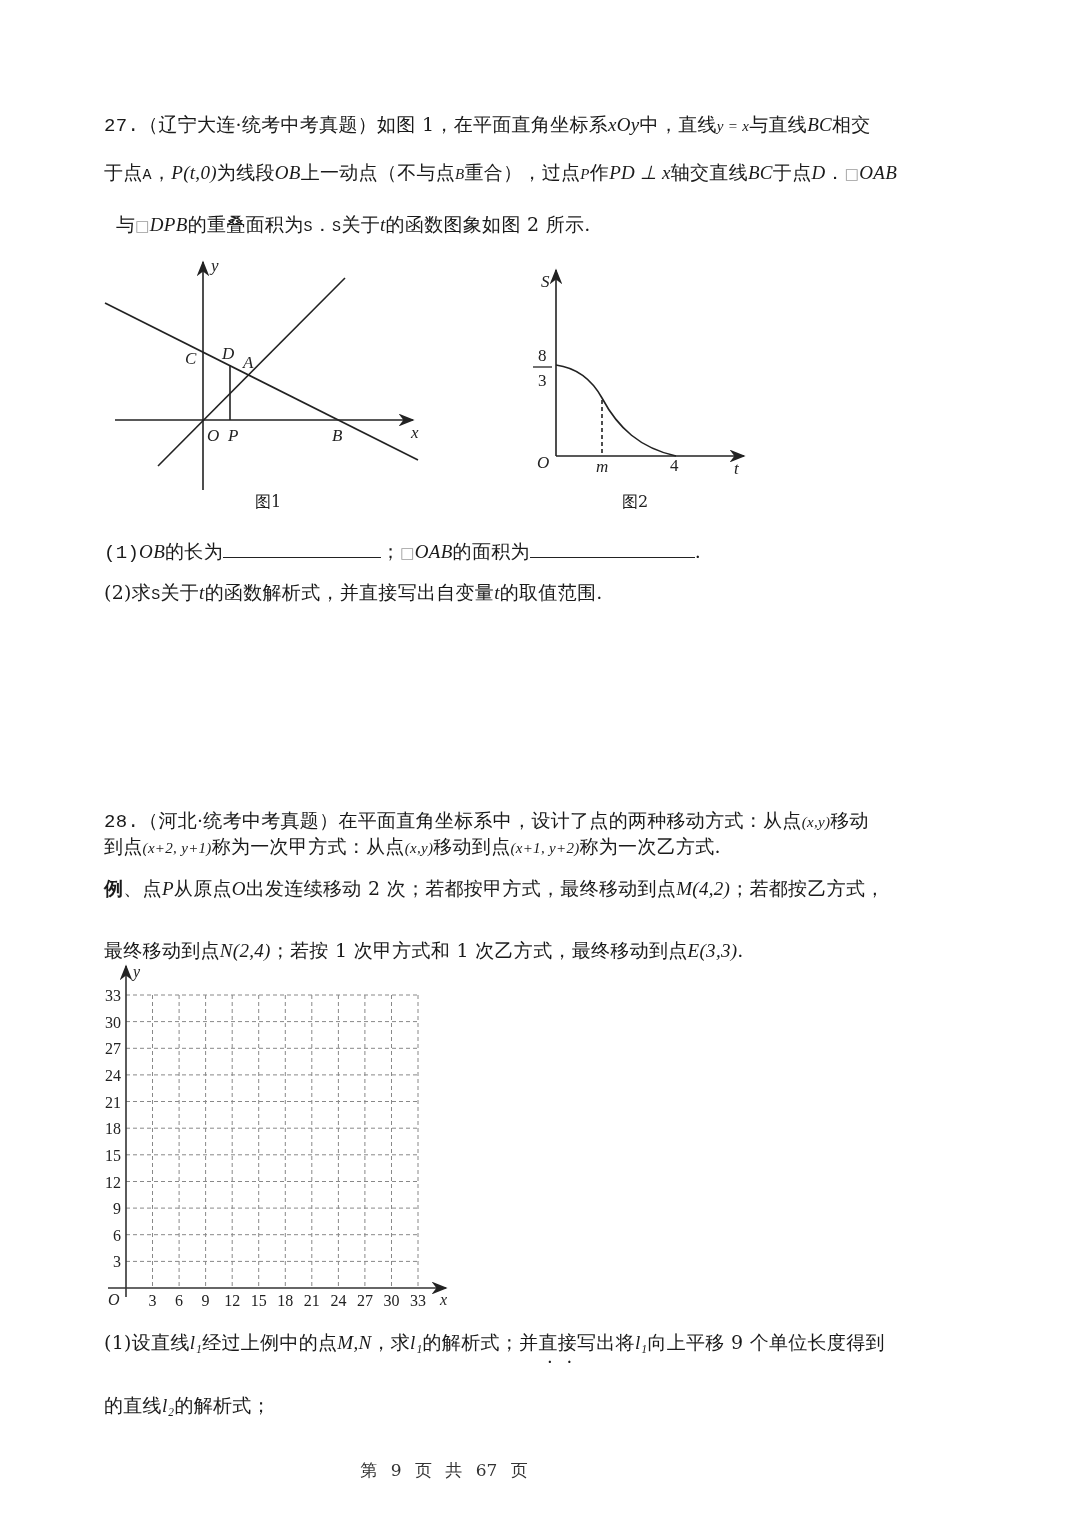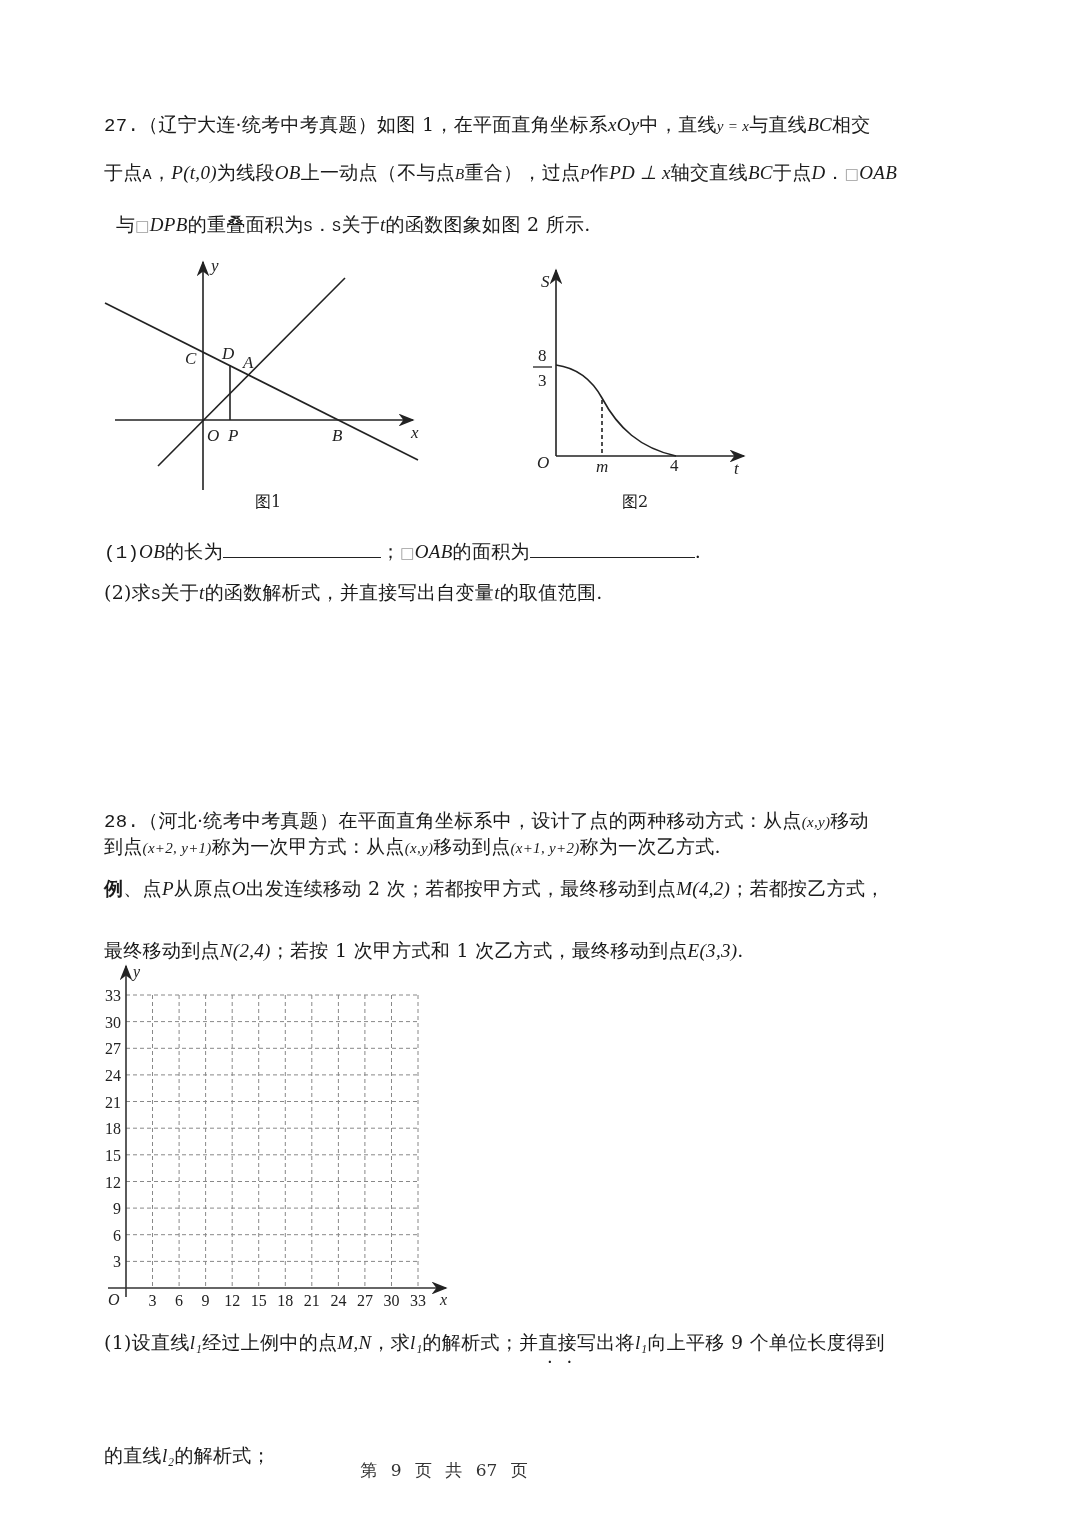--- a/index.html
+++ b/index.html
@@ -162,17 +162,17 @@
 </div>
 
 <div class="line" style="top:938px;">
   <span>最终移动到点</span><span class="it">N(2,4)</span><span>；若按 1 次甲方式和 1 次乙方式，最终移动到点</span><span class="it">E(3,3)</span><span>.</span>
 </div>
 
 <div class="line" style="top:1330px;">
   <span>(1)设直线</span><span class="it">l₁</span><span>经过上例中的点</span><span class="it">M,N</span><span>，求</span><span class="it">l₁</span><span>的解析式；并</span><span class="dot">直</span><span class="dot">接</span><span>写出将</span><span class="it">l₁</span><span>向上平移 9 个单位长度得到</span>
 </div>
 
-<div class="line" style="top:1443px;text-align:right;">
+<div class="line" style="top:1393px;text-align:right;">
   <span>的直线</span><span class="it">l₂</span><span>的解析式；</span>
 </div>
 
 <div class="footer">第 9 页 共 67 页</div>
 
 </body></html>

